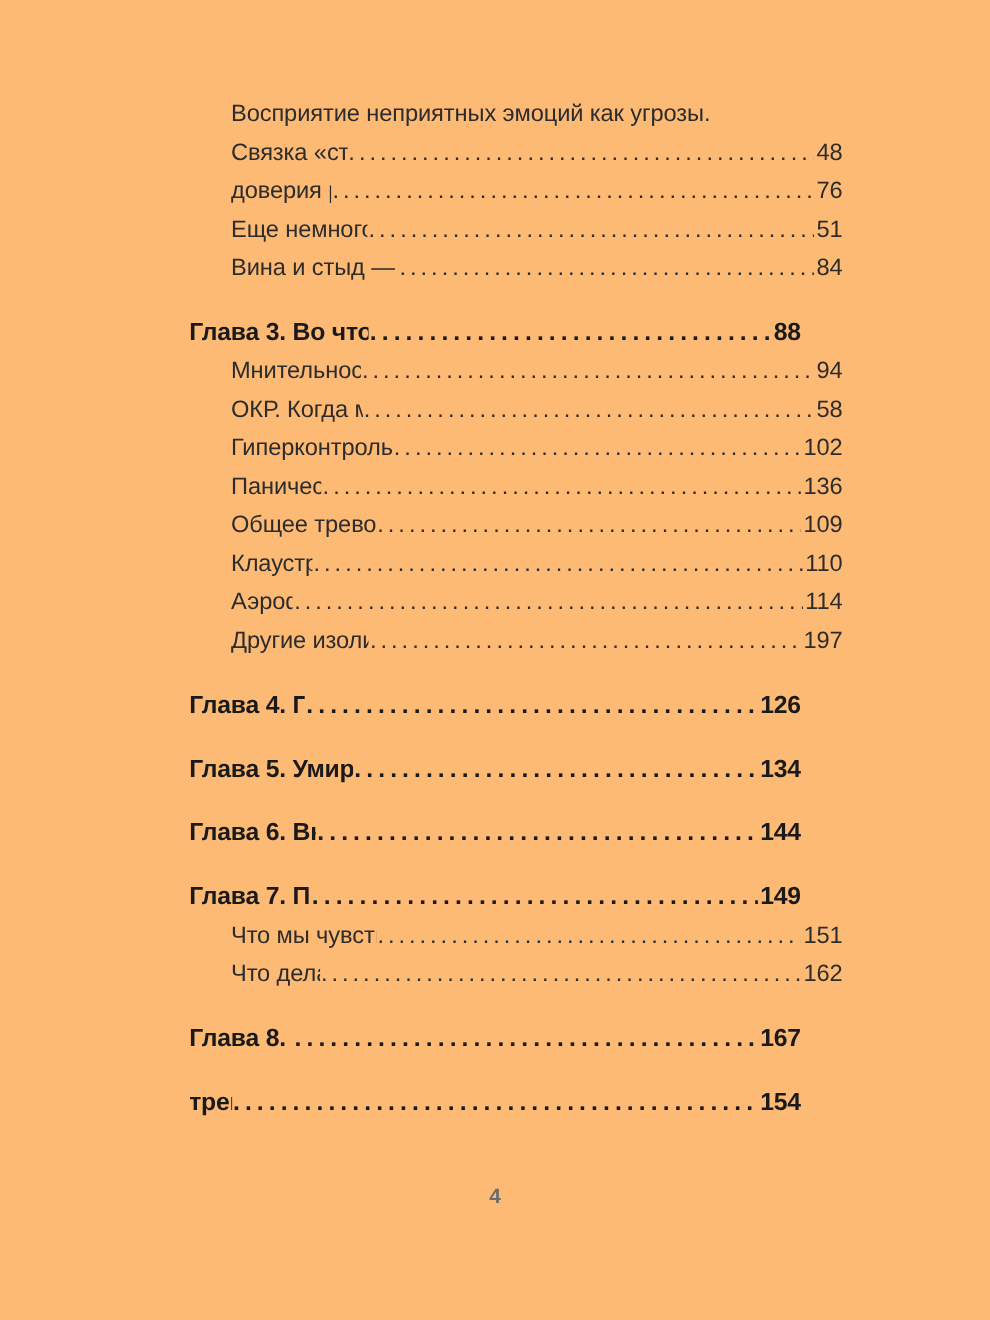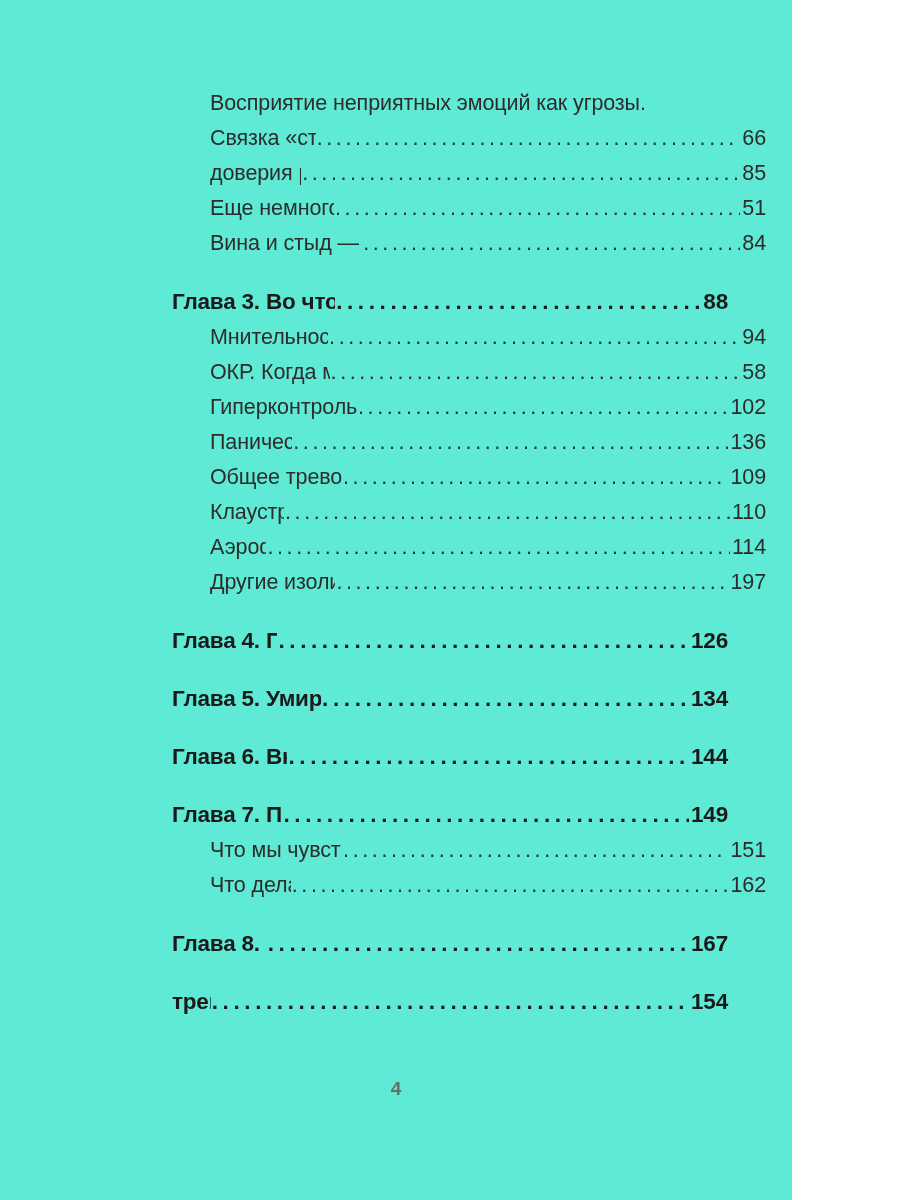--- a/index.html
+++ b/index.html
@@ -3,23 +3,23 @@
 <meta charset="utf-8">
 <title>Оглавление</title>
 <style>
   html, body {
     margin: 0;
     padding: 0;
     background: #ffffff;
   }
   .page {
     position: relative;
-    width: 792px;
+    width: 900px;
     height: 1200px;
-    background: #5eead4;
+    background: #fdba74;
     font-family: "Liberation Sans", "DejaVu Sans", sans-serif;
     overflow: hidden;
     box-sizing: border-box;
     padding-left: 16px;
   }
 
   
   .toc {
     position: absolute;
     left: 172px;
@@ -115,28 +115,28 @@
 <div class="page">
 
   <div class="toc" id="toc-list">
       <div class="entry group">
         <div class="entry-line wrap-first sub">
           <span class="entry-title">Восприятие неприятных эмоций как угрозы.</span>
         </div>
         <div class="entry-line sub">
           <span class="entry-title">Связка «страх — боль»</span>
           <span class="leader"></span>
-          <span class="entry-page">66</span>
+          <span class="entry-page">48</span>
         </div>
       </div>
       <div class="entry group">
         <div class="entry-line sub">
           <span class="entry-title">доверия родителям</span>
           <span class="leader"></span>
-          <span class="entry-page">85</span>
+          <span class="entry-page">76</span>
         </div>
       </div>
       <div class="entry group">
         <div class="entry-line sub">
           <span class="entry-title">Еще немного нейробиологии</span>
           <span class="leader"></span>
           <span class="entry-page">51</span>
         </div>
       </div>
       <div class="entry group">

